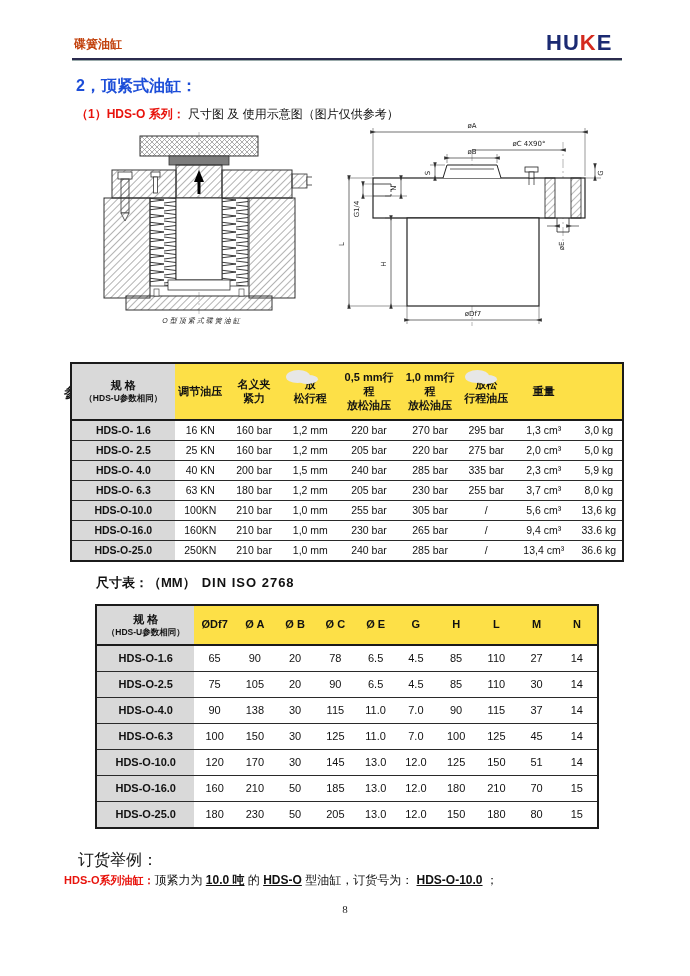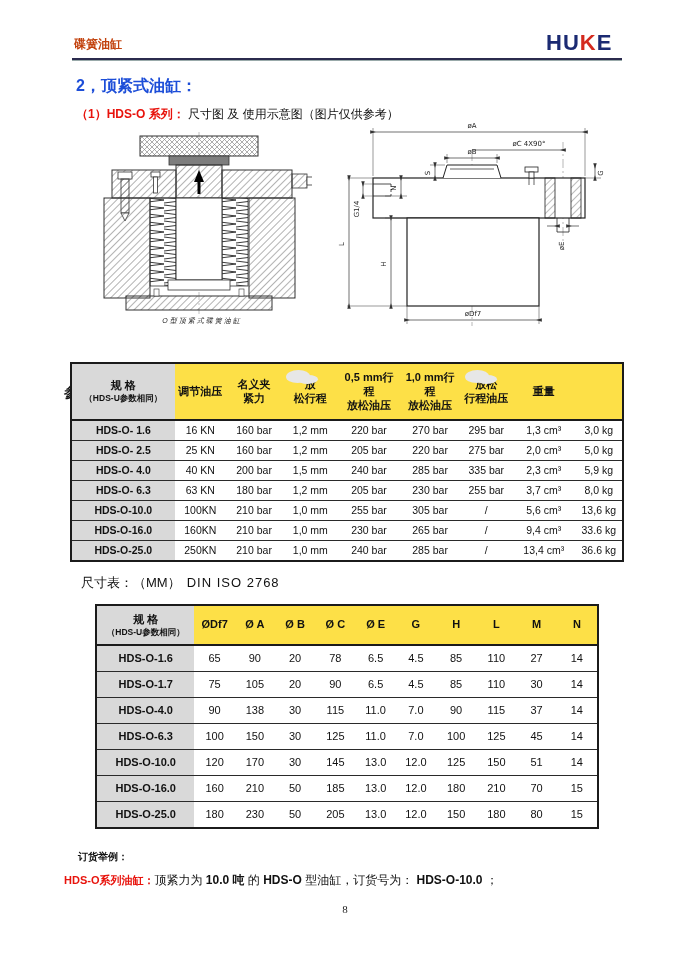--- a/index.html
+++ b/index.html
@@ -18,21 +18,21 @@
 
   
   .fig-left{position:absolute;left:92px;top:132px;width:220px;}
   .fig-left .caption{margin-top:2px;text-align:center;font-size:7px;letter-spacing:2px;color:#222;font-style:italic;}
   .fig-right{position:absolute;left:333px;top:114px;width:282px;}
   svg{display:block;}
   .dim-text{font-size:7px;fill:#222;font-family:"DejaVu Sans",sans-serif;}
 
   
   .params-title{position:absolute;left:64px;top:340px;font-size:13px;font-weight:bold;margin-top:44px;}
-  .dims-title{position:absolute;left:81px;top:574px;font-size:13px;font-weight:normal;}
+  .dims-title{position:absolute;left:96px;top:574px;font-size:13px;font-weight:bold;}
   .dims-title .std{margin-left:6px;letter-spacing:1px;}
 
   
   .g-table{position:absolute;border:2px solid #1b1b1b;background:#fff;}
   .t-row{display:grid;}
   .t-head{background:#fde047;border-bottom:2px solid #1b1b1b;font-weight:bold;}
   .t-body{border-top:1px solid #2a2a2a;}
   .t-body:nth-of-type(2){border-top:none;}
   .t-cell{display:flex;flex-direction:column;justify-content:center;align-items:center;
           text-align:center;line-height:1.25;position:relative;}
@@ -45,24 +45,24 @@
   .table-params .t-row{grid-template-columns:21fr 10.5fr 11.5fr 11.5fr 12.5fr 12.5fr 10.5fr 13fr 9.5fr;}
   .table-params .t-head .t-cell{padding:7px 1px;font-size:11px;}
   .table-params .t-body .t-cell{padding:3px 1px;font-size:10.5px;height:13px;}
 
   .table-dims{left:95px;top:604px;width:500px;}
   .table-dims .t-row{grid-template-columns:19.5fr repeat(10,8.05fr);}
   .table-dims .t-head .t-cell{padding:7px 1px;font-size:11px;}
   .table-dims .t-body .t-cell{padding:6px 1px;font-size:11px;height:13px;}
 
   
-  .order-heading{position:absolute;left:78px;top:850px;font-size:10px;font-weight:bold;}
+  .order-heading{position:absolute;left:78px;top:850px;font-size:16px;font-weight:normal;}
   .order-line{position:absolute;left:64px;top:872px;font-size:12px;}
   .order-line .red{color:#e8130c;font-weight:bold;font-size:11px;}
-  .order-line .u{font-weight:bold;}
+  .order-line .u{text-decoration:underline;font-weight:bold;}
 
   .page-number{position:absolute;left:0;right:0;top:903px;text-align:center;
                font-size:11px;font-family:"Liberation Serif",serif;color:#222;}
 </style>
 </head>
 <body>
 
 <div class="page">
 
   <div class="doc-title">碟簧油缸</div>
@@ -373,21 +373,21 @@
         <div class="t-cell">20</div>
         <div class="t-cell">78</div>
         <div class="t-cell">6.5</div>
         <div class="t-cell">4.5</div>
         <div class="t-cell">85</div>
         <div class="t-cell">110</div>
         <div class="t-cell">27</div>
         <div class="t-cell">14</div>
       </div>
       <div class="t-row t-body">
-        <div class="t-cell spec">HDS-O-1.7</div>
+        <div class="t-cell spec">HDS-O-2.5</div>
         <div class="t-cell">75</div>
         <div class="t-cell">105</div>
         <div class="t-cell">20</div>
         <div class="t-cell">90</div>
         <div class="t-cell">6.5</div>
         <div class="t-cell">4.5</div>
         <div class="t-cell">85</div>
         <div class="t-cell">110</div>
         <div class="t-cell">30</div>
         <div class="t-cell">14</div>

